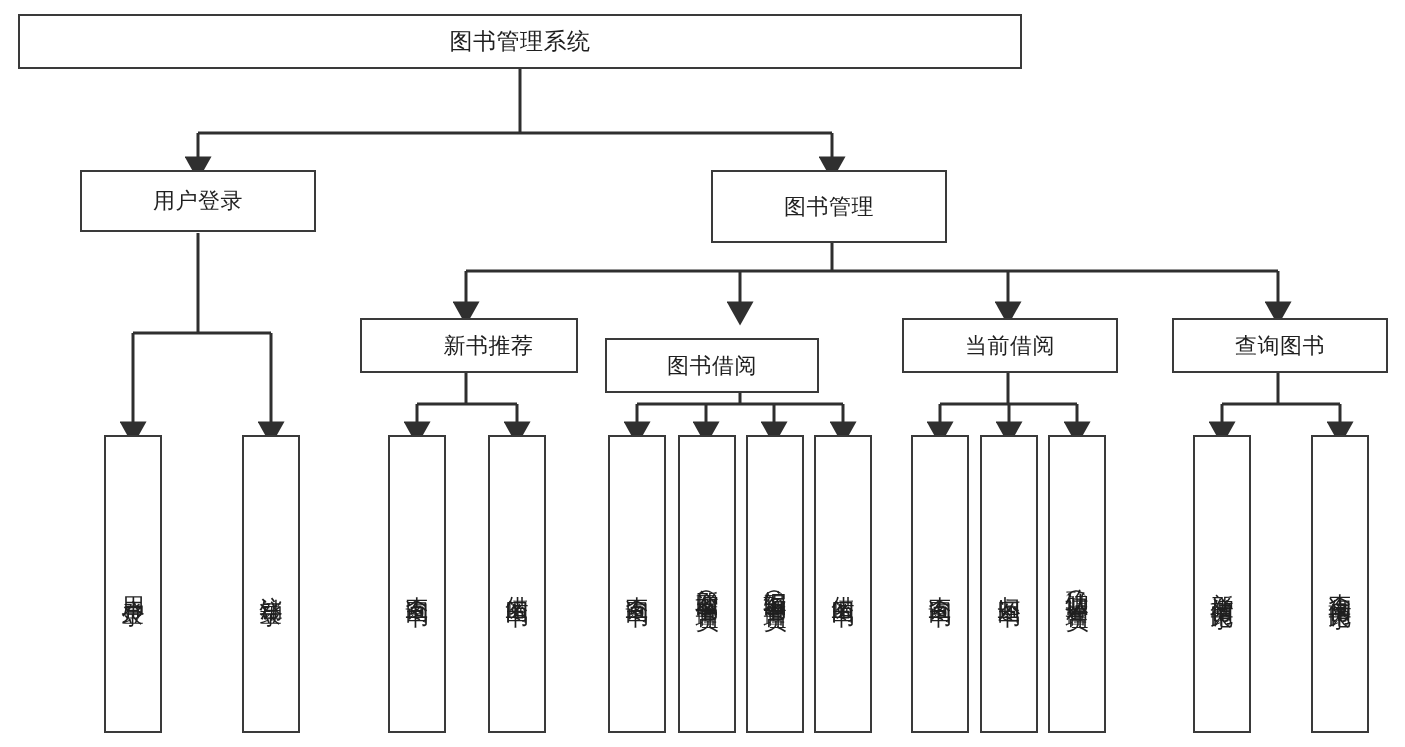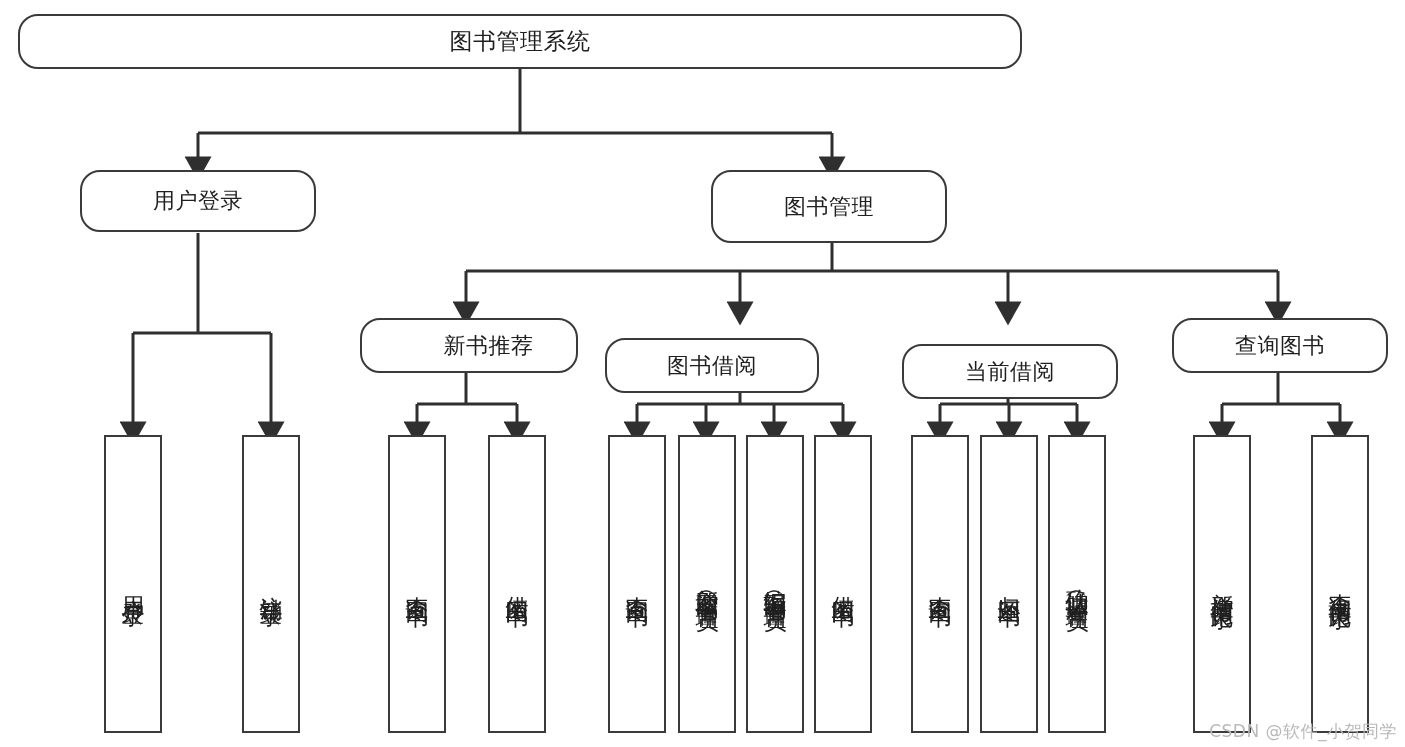--- a/index.html
+++ b/index.html
@@ -31,21 +31,20 @@
     align-items:center;
     justify-content:center;
     color:#1f1f1f;
     line-height:1.18;
     text-align:center;
     z-index:2;
   }
   .node.horiz{
     font-size:22px;
     letter-spacing:0.5px;
-    border-radius:20px;
   }
   .node.root{
     font-size:23px;
   }
   .node.vert{
     writing-mode:vertical-rl;
     text-orientation:upright;
     font-size:23px;
     letter-spacing:3px;
     padding:6px 0;
@@ -134,21 +133,21 @@
   <div class="node horiz" style="left:711px;top:170px;width:236px;height:73px;">
     <span>图书管理</span>
   </div>
 
   <div class="node horiz" style="left:360px;top:318px;width:218px;height:55px;padding-left:39px;">
     <span>新书推荐</span>
   </div>
   <div class="node horiz" style="left:605px;top:318px;width:214px;height:55px;margin-top:20px;">
     <span>图书借阅</span>
   </div>
-  <div class="node horiz" style="left:902px;top:318px;width:216px;height:55px;margin-top:26px;">
+  <div class="node horiz" style="left:902px;top:318px;width:216px;height:55px;">
     <span>当前借阅</span>
   </div>
   <div class="node horiz" style="left:1172px;top:318px;width:216px;height:55px;">
     <span>查询图书</span>
   </div>
 
   <div class="node vert" style="left:104px;top:435px;width:58px;height:298px;">
     <span class="vlabel">用户登录</span>
   </div>
   <div class="node vert" style="left:242px;top:435px;width:58px;height:298px;">
@@ -185,15 +184,14 @@
     <span class="vlabel">确认归还（管理员）</span>
   </div>
 
   <div class="node vert" style="left:1193px;top:435px;width:58px;height:298px;">
     <span class="vlabel">新增借阅记录</span>
   </div>
   <div class="node vert" style="left:1311px;top:435px;width:58px;height:298px;">
     <span class="vlabel">查询借阅记录</span>
   </div>
 
-  <div class="watermark">CSDN @软件_小贺同学</div>
 
 </div>
 
 </body></html>

